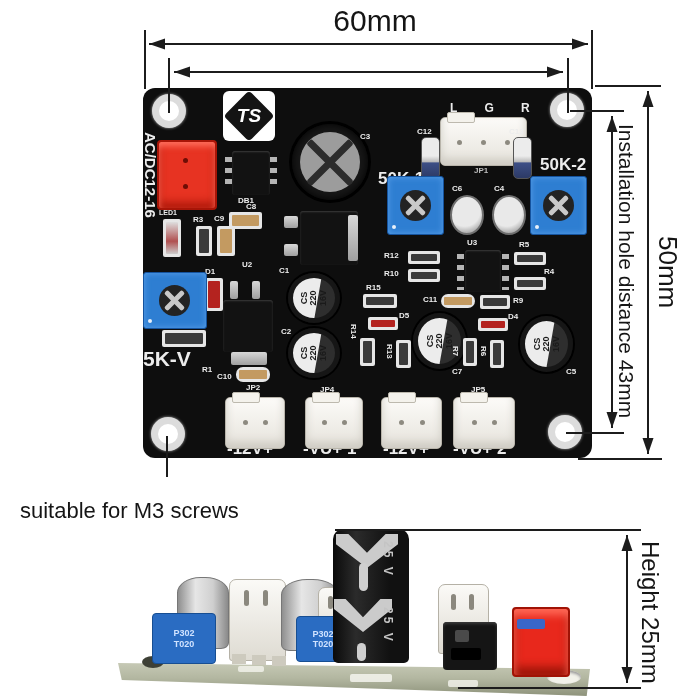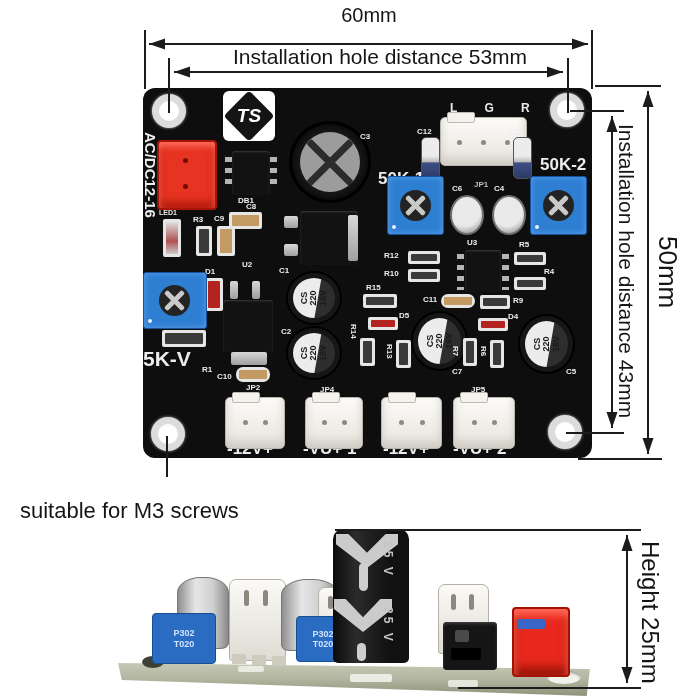--- a/index.html
+++ b/index.html
@@ -76,21 +76,21 @@
       <div class="tx">TS</div>
     </div>
     <div class="sl" style="left:307px;top:14px;font-size:12px;letter-spacing:12px;">L G R</div>
 
     <div class="wconn" style="left:297px;top:29px;width:85px;height:47px;">
       <div class="lip"></div>
       <div class="pdot" style="left:16px;top:22px;"></div>
       <div class="pdot" style="left:40px;top:22px;"></div>
       <div class="pdot" style="left:64px;top:22px;"></div>
     </div>
-    <div class="sl" style="left:331px;top:93px;color:#bdbdbd;text-align:right;">JP1</div>
+    <div class="sl" style="left:331px;top:79px;color:#bdbdbd;text-align:right;">JP1</div>
 
     <div class="sl" style="left:274px;top:40px;">C12</div>
     <div class="cyl" style="left:278px;top:49px;width:17px;height:40px;"></div>
     <div class="sl" style="left:366px;top:40px;">C13</div>
     <div class="cyl" style="left:370px;top:49px;width:17px;height:40px;"></div>
 
     <div class="sl big" style="left:235px;top:82px;">50K-1</div>
     <div class="sl big" style="left:397px;top:68px;">50K-2</div>
     <div class="trimmer" style="left:244px;top:88px;width:55px;height:57px;">
       <div class="dial" style="left:12px;top:13px;width:31px;height:31px;"></div>
@@ -396,20 +396,19 @@
     <line x1="167" y1="436" x2="167" y2="477" stroke="#1c1c1c" stroke-width="2"></line>
     <g stroke="#1c1c1c" stroke-width="2" fill="#1c1c1c">
       <line x1="335" y1="530" x2="641" y2="530"></line>
         <line x1="458" y1="688" x2="641" y2="688"></line>
       <line x1="627" y1="535" x2="627" y2="683"></line>
       <polygon points="627,535 621.5,551 632.5,551" stroke="none"></polygon>
       <polygon points="627,683 621.5,667 632.5,667" stroke="none"></polygon>
     </g>
   </svg>
 
-  <div class="dimlab hlab" style="left:294px;top:4px;width:150px;font-size:20px;">60mm</div>
-  <div class="dimlab hlab" style="left:175px;top:45px;width:410px;font-size:21px;">Installation hole distance 53mm</div>
+  <div class="dimlab hlab" style="left:300px;top:4px;width:150px;font-size:30px;">60mm</div>
   <div class="dimlab vlab" style="left:614px;top:112px;height:318px;font-size:21px;">Installation hole distance 43mm</div>
   <div class="dimlab vlab" style="left:652px;top:88px;height:368px;font-size:26px;">50mm</div>
   <div class="dimlab" style="left:20px;top:498px;font-size:22px;">suitable for M3 screws</div>
   <div class="dimlab vlab" style="left:636px;top:538px;height:148px;font-size:24px;">Height 25mm</div>
 
 </div>
 
 </body></html>

